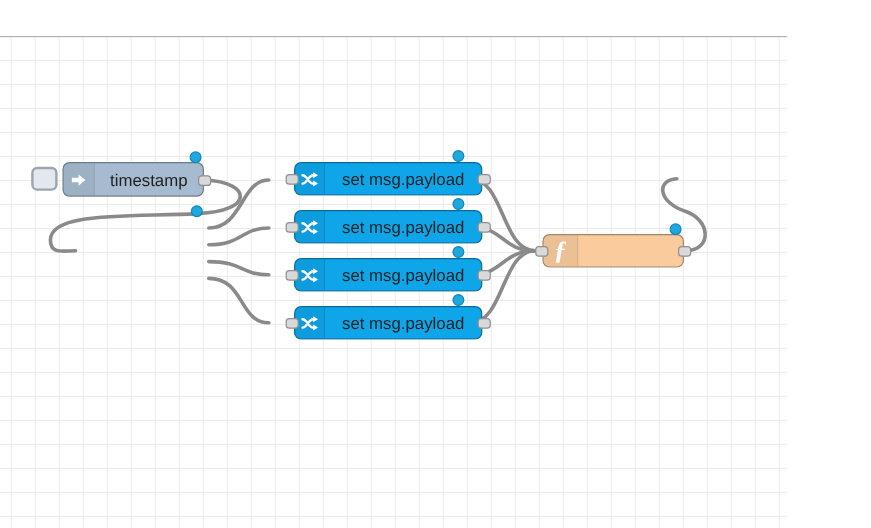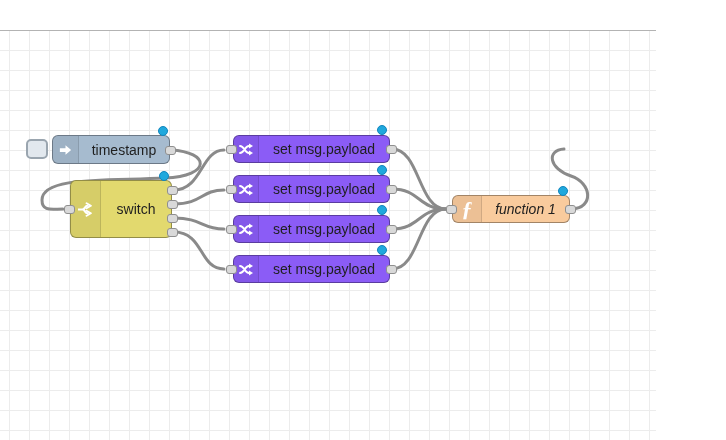--- a/index.html
+++ b/index.html
@@ -24,21 +24,21 @@
          white-space:nowrap;padding:0 4px;}
   .italic .label{font-style:italic;}
   .port{position:absolute;width:11px;height:9px;background:#d9d9d9;
         border:1px solid #8f8f8f;border-radius:3px;box-sizing:border-box;}
   .dot{position:absolute;width:10px;height:10px;border-radius:50%;
        background:#1fa8dd;border:1px solid #1185bd;box-sizing:border-box;z-index:5;}
   .inject-btn{position:absolute;left:26px;top:139px;width:22px;height:20px;
        background:#e2e8ee;border:2px solid #9aa5af;border-radius:5px;box-sizing:border-box;}
   .node-inject{left:52px;top:135px;width:118px;height:29px;background:#a6bbcf;}
   .node-switch{left:70px;top:180px;width:102px;height:58px;background:#e2d96e;}
-  .node-change{left:233px;width:157px;height:28px;background:#8b5cf6;text-align:center;}
+  .node-change{left:245px;width:157px;height:28px;background:#0ea5e9;text-align:center;}
   .node-function{left:452px;top:195px;width:118px;height:28px;background:#f9cb9d;}
   .node-debug{left:570px;top:135px;width:120px;height:28px;background:#87a980;}
   .fn-glyph{font-family:"Liberation Serif",serif;font-style:italic;font-weight:bold;
         color:#ffffff;font-size:22px;line-height:1;}
   .debug-toggle{position:absolute;left:691px;top:137px;width:28px;height:23px;
         background:#efefef;border:2px solid #909090;border-radius:6px;box-sizing:border-box;}
   .debug-toggle .inner{position:absolute;left:4px;top:2px;width:17px;height:15px;
         background:#87a980;border:1px solid #5f7d58;border-radius:4px;box-sizing:border-box;}
   .dbg-lines{display:flex;flex-direction:column;gap:2px;}
   .dbg-lines i{display:block;width:13px;height:2px;background:#ffffff;border-radius:1px;}
@@ -69,35 +69,20 @@
   <div class="node node-inject">
     <div class="icon-region left" style="width:26px">
       <svg width="15" height="14" viewBox="0 0 16 14">
         <polygon points="2,5 8,5 8,2 14,7 8,12 8,9 2,9" fill="#ffffff"></polygon>
       </svg>
     </div>
     <div class="label">timestamp</div>
     <div class="port" style="right:-7px;top:10px"></div>
   </div>
 
-  <div class="node node-switch">
-    <div class="icon-region left" style="width:30px">
-      <svg width="15" height="15" viewBox="0 0 14 14">
-        <path d="M0 7 L4 7 M4 7 C7 7 6 3.5 9 3.5 M4 7 C7 7 6 10.5 9 10.5" stroke="#ffffff" stroke-width="2" fill="none" stroke-linecap="round"></path>
-        <path d="M8 1.2 L12 3.5 L8 5.8" stroke="#ffffff" stroke-width="1.8" fill="none" stroke-linecap="round" stroke-linejoin="round"></path>
-        <path d="M8 8.2 L12 10.5 L8 12.8" stroke="#ffffff" stroke-width="1.8" fill="none" stroke-linecap="round" stroke-linejoin="round"></path>
-      </svg>
-    </div>
-    <div class="label">switch</div>
-    <div class="port" style="left:-7px;top:24px"></div>
-    <div class="port" style="right:-7px;top:5px"></div>
-    <div class="port" style="right:-7px;top:19px"></div>
-    <div class="port" style="right:-7px;top:33px"></div>
-    <div class="port" style="right:-7px;top:47px"></div>
-  </div>
 
   <div class="node node-change" style="top:135px">
     <div class="icon-region left" style="width:25px">
       <svg width="15" height="15" viewBox="0 0 15 14">
         <path d="M1 3.5 C5.5 3.5 5.5 10.5 10 10.5 M1 10.5 C5.5 10.5 5.5 3.5 10 3.5" stroke="#ffffff" stroke-width="2" fill="none" stroke-linecap="round"></path>
         <polygon points="10,1 14,3.5 10,6" fill="#ffffff"></polygon>
         <polygon points="10,8 14,10.5 10,13" fill="#ffffff"></polygon>
       </svg>
     </div>
     <div class="label">set msg.payload</div>
@@ -141,21 +126,20 @@
     </div>
     <div class="label">set msg.payload</div>
     <div class="port" style="left:-8px;top:9px"></div>
     <div class="port" style="right:-8px;top:9px"></div>
   </div>
 
   <div class="node node-function italic">
     <div class="icon-region left" style="width:29px">
       <span class="fn-glyph">ƒ</span>
     </div>
-    <div class="label">function 1</div>
     <div class="port" style="left:-7px;top:9px"></div>
     <div class="port" style="right:-7px;top:9px"></div>
   </div>
 
 
   <div class="debug-toggle">
     <div class="inner"></div>
   </div>
 
   <div class="dot" style="left:158px;top:126px"></div>

